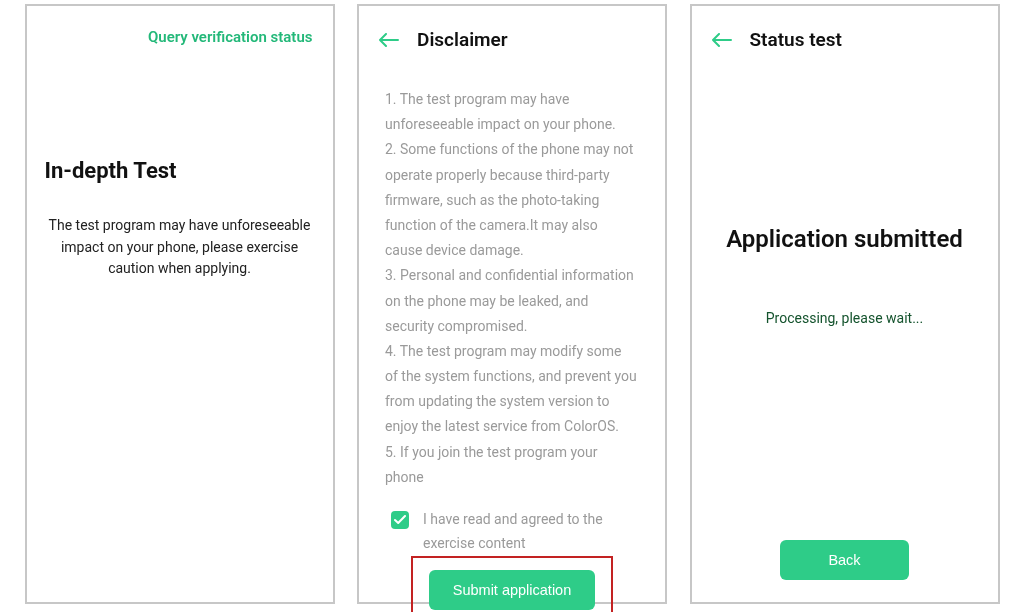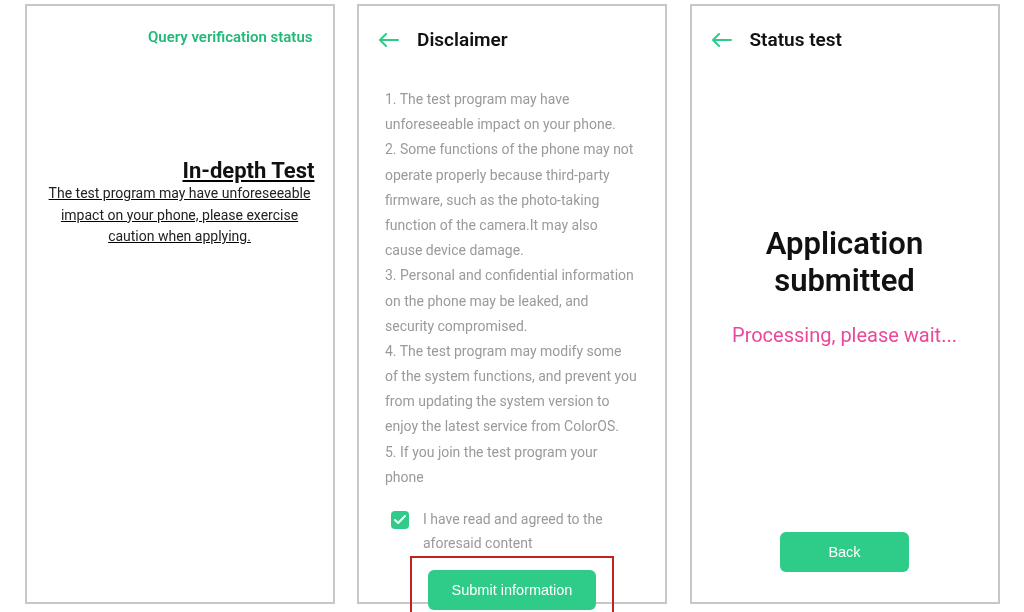--- a/index.html
+++ b/index.html
@@ -45,33 +45,34 @@
   font-weight: 600;
   color: #23b879;
 }
 .content {
   flex: 1;
   padding: 0 18px;
   display: flex;
   flex-direction: column;
   align-items: center;
 }
-.s1-content { align-items: flex-end; text-decoration: underline; }
+.s1-content { align-items: flex-start; }
 .s1-title {
   font-size: 22px;
   font-weight: 700;
   color: #111;
   margin-top: 98px;
   text-align: center;
 }
 .s1-desc {
   font-size: 14px;
   color: #222;
   text-align: center;
   line-height: 1.55;
+  margin-top: 32px;
 }
 .s2-body {
   padding: 22px 10px 0 8px;
 }
 .s2-paragraph {
   font-size: 14px;
   color: #9a9a9a;
   line-height: 1.8;
 }
 .agree-row {
@@ -89,31 +90,31 @@
   flex-shrink: 0;
   margin-top: 3px;
 }
 .checkbox svg { display:block; }
 .agree-text {
   font-size: 14px;
   color: #9a9a9a;
   line-height: 1.7;
 }
 .s3-title {
-  font-size: 31px;
+  font-size: 24px;
   font-weight: 600;
   color: #111;
   text-align: center;
   margin-top: 160px;
 }
 .s3-status {
-  font-size: 20px;
-  color: #ec4899;
+  font-size: 14px;
+  color: #14532d;
   text-align: center;
-  margin-top: 24px;
+  margin-top: 57px;
 }
 .button-row {
   display: flex;
   justify-content: center;
   padding-bottom: 26px;
 }
 .btn {
   background: #2ecc88;
   color: #fff;
   font-size: 14.5px;
@@ -122,21 +123,21 @@
   border-radius: 6px;
   border: none;
   cursor: pointer;
 }
 .btn.wide { padding: 12px 48px; }
 .highlight-box {
   border: 2.5px solid #c32222;
   padding: 12px 16px;
   display: inline-flex;
 }
-.s3-btnrow { padding-bottom: 30px; }
+.s3-btnrow { padding-bottom: 22px; }
 </style>
 </head>
 <body>
 
 <div class="screen">
   <div class="topbar right">
     <span class="link-text">Query verification status</span>
   </div>
   <div class="content s1-content">
     <div class="s1-title">In-depth Test</div>
@@ -159,27 +160,27 @@
 2. Some functions of the phone may not operate properly because third-party firmware, such as the photo-taking function of the camera.It may also cause device damage.
 3. Personal and confidential information on the phone may be leaked, and security compromised.
 4. The test program may modify some of the system functions, and prevent you from updating the system version to enjoy the latest service from ColorOS.
 5. If you join the test program your phone</div>
       <div class="agree-row">
         <span class="checkbox">
           <svg width="12" height="10" viewBox="0 0 12 10">
               <path d="M1 5 L4.2 8 L11 1" stroke="#fff" stroke-width="2" fill="none" stroke-linecap="round" stroke-linejoin="round"></path>
             </svg>
         </span>
-        <span class="agree-text">I have read and agreed to the aforesaid content</span>
+        <span class="agree-text">I have read and agreed to the exercise content</span>
       </div>
     </div>
   </div>
   <div class="button-row">
     <div class="highlight-box">
-      <button class="btn">Submit information</button>
+      <button class="btn">Submit application</button>
     </div>
   </div>
 </div>
 
 <div class="screen">
   <div class="topbar">
     <span class="back-arrow">
       <svg width="20" height="14" viewBox="0 0 20 14">
           <path d="M7 1 L1 7 L7 13 M1 7 H19" stroke="#2ecc88" stroke-width="2" fill="none" stroke-linecap="round" stroke-linejoin="round"></path>
         </svg>

